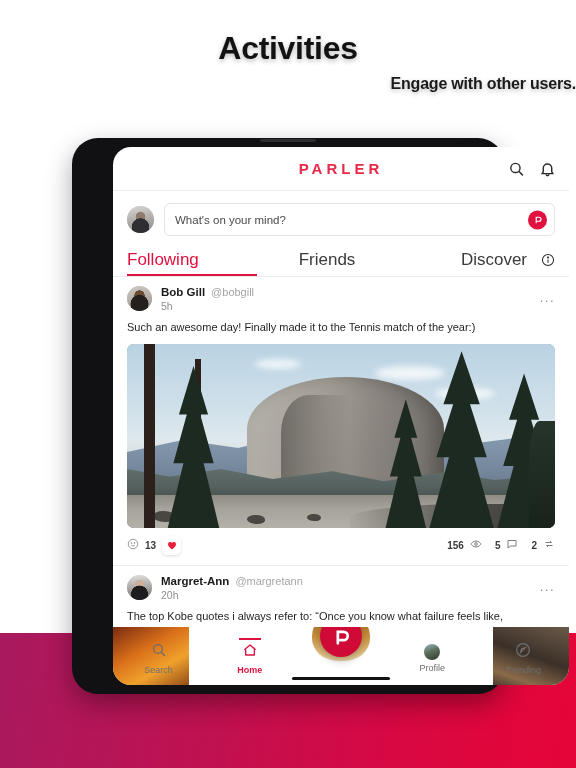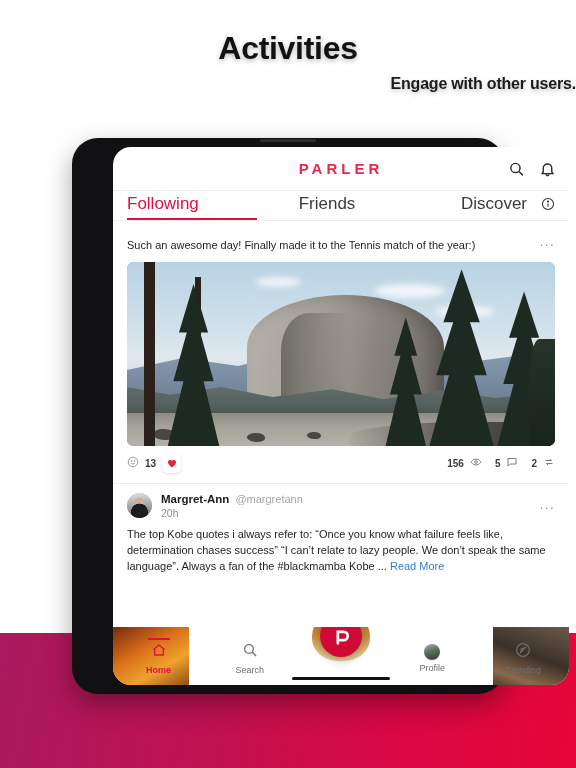--- a/index.html
+++ b/index.html
@@ -329,38 +329,63 @@
           </span>
           <span>
             <svg class="hicon" viewBox="0 0 24 24" fill="none" stroke="currentColor" stroke-width="2">
               <path d="M6 16v-5a6 6 0 0 1 12 0v5l1.5 2.5h-15L6 16z"></path>
               <path d="M10 19.5a2 2 0 0 0 4 0"></path>
             </svg>
           </span>
         </div>
       </div>
 
+      <div class="compose">
+        <div class="avatar av-me">
+          <div class="av-img-a"></div>
+        </div>
+        <div class="compose-field">
+          <span class="compose-placeholder">What's on your mind?</span>
+          <span class="parler-badge">
+            <svg viewBox="0 0 24 24" fill="none" stroke="#ffffff" stroke-width="2.4" stroke-linecap="round">
+              <path d="M8.5 18.5V7.5h5.5a4 4 0 0 1 0 8H11"></path>
+            </svg>
+          </span>
+        </div>
+      </div>
 
       <div class="tabs">
         <div class="tab tab-f active">Following</div>
         <div class="tab tab-r">Friends</div>
         <div class="tab tab-d">Discover</div>
         <span>
           <svg class="info-icon" viewBox="0 0 24 24" fill="none" stroke="currentColor" stroke-width="1.8">
             <circle cx="12" cy="12" r="9.5"></circle>
               <line x1="12" y1="11" x2="12" y2="16.5"></line>
               <circle cx="12" cy="7.6" r="0.9" fill="currentColor"></circle>
           </svg>
         </span>
       </div>
 
       <div class="feed">
 
         <div class="post">
           <div class="more-dots">...</div>
+          <div class="post-head">
+            <div class="avatar av-post">
+              <div class="av-img-b"></div>
+            </div>
+            <div class="names">
+              <div class="name-row">
+                <span class="disp-name">Bob Gill</span>
+                <span class="handle">@bobgill</span>
+              </div>
+              <div class="time">5h</div>
+            </div>
+          </div>
           <div class="post-text">Such an awesome day! Finally made it to the Tennis match of the year:)</div>
 
           <div class="photo">
             <div class="sky"></div>
             <div class="cloud" style="left:58%;top:12%;width:70px;height:14px;"></div>
             <div class="cloud" style="left:72%;top:24%;width:60px;height:11px;"></div>
             <div class="cloud" style="left:30%;top:8%;width:46px;height:10px;"></div>
             <div class="ridge-far"></div>
             <div class="domefull"></div>
             <div class="dome-shadow"></div>
@@ -447,38 +472,38 @@
         </div>
 
       </div>
 
       <div class="nav-strip">
         <div class="nav-bg-l"></div>
         <div class="nav-bg-r"></div>
         <div class="nav-card"></div>
         <div class="fab-ring"></div>
         <div class="nav-items">
+          <div class="nav-item">
+            <span>
+              <svg class="nav-ico" viewBox="0 0 24 24" fill="none" stroke="currentColor" stroke-width="2">
+                <circle cx="10.5" cy="10.5" r="6.5"></circle>
+                  <line x1="15.5" y1="15.5" x2="21" y2="21"></line>
+              </svg>
+            </span>
+            <span class="nav-label">Search</span>
+          </div>
           <div class="nav-item active">
             <span>
               <svg class="nav-ico" viewBox="0 0 24 24" fill="none" stroke="currentColor" stroke-width="2" stroke-linejoin="round">
                 <path d="M3.5 11.5 12 4.5l8.5 7"></path>
                   <path d="M5.5 11v8.5h13V11"></path>
               </svg>
             </span>
             <span class="nav-label">Home</span>
           </div>
-          <div class="nav-item">
-            <span>
-              <svg class="nav-ico" viewBox="0 0 24 24" fill="none" stroke="currentColor" stroke-width="2">
-                <circle cx="10.5" cy="10.5" r="6.5"></circle>
-                  <line x1="15.5" y1="15.5" x2="21" y2="21"></line>
-              </svg>
-            </span>
-            <span class="nav-label">Search</span>
-          </div>
           <div class="nav-spacer"></div>
           <div class="nav-item">
             <span class="nav-avatar">
               <span class="av-img-d"></span>
             </span>
             <span class="nav-label">Profile</span>
           </div>
           <div class="nav-item">
             <span>
               <svg class="nav-ico" viewBox="0 0 24 24" fill="none" stroke="currentColor" stroke-width="1.9">

